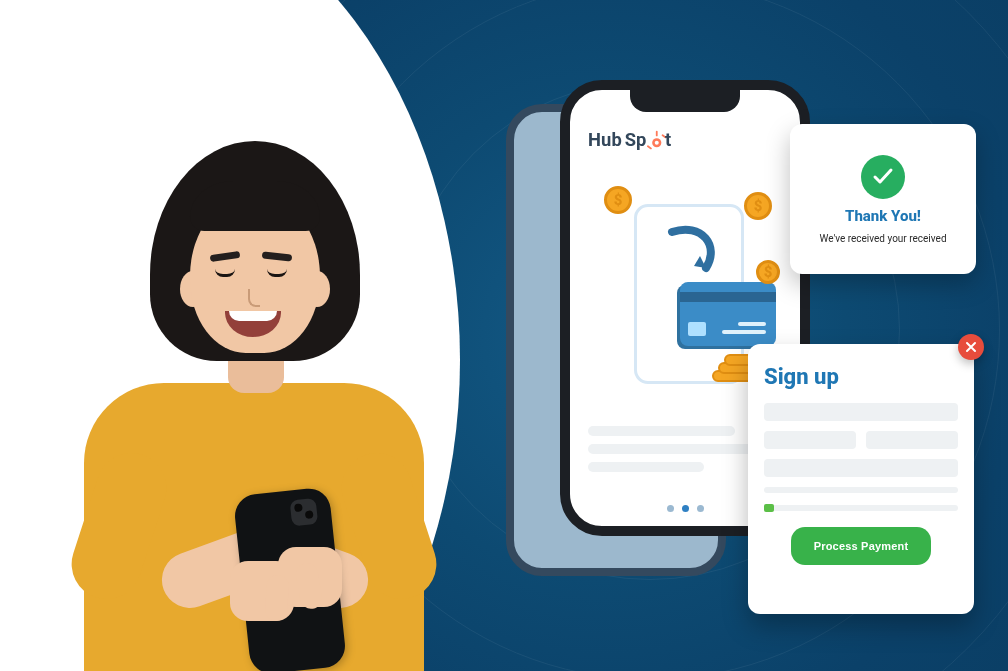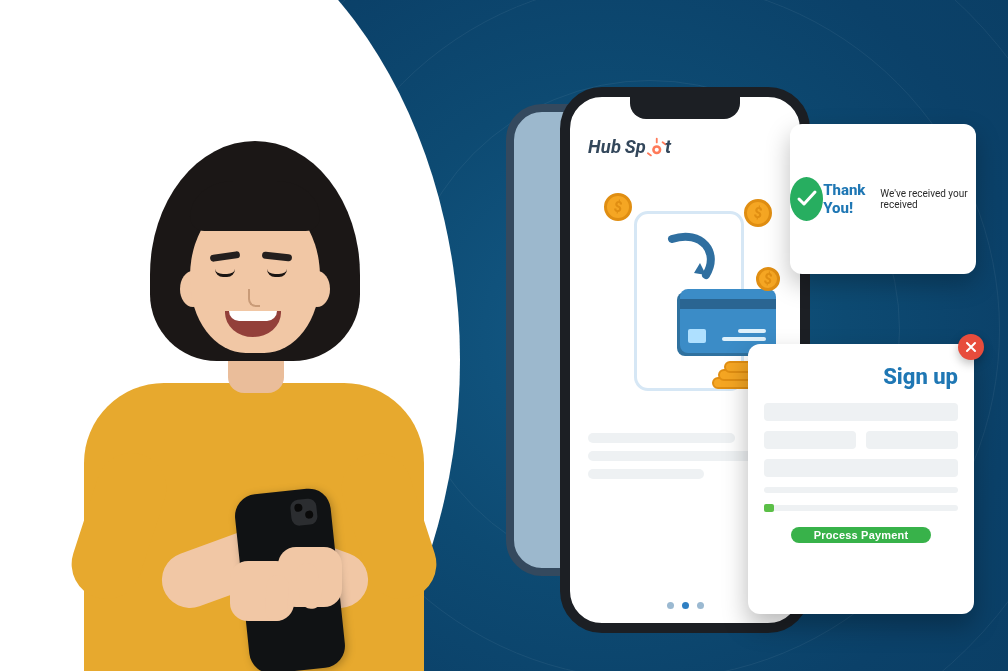--- a/index.html
+++ b/index.html
@@ -90,24 +90,23 @@
   .thumb-l { position:absolute; left:226px; top:464px; width:22px; height:46px; background:#f1c7a5; border-radius:12px; transform:rotate(4deg); }
   .thumb-r { position:absolute; left:258px; top:452px; width:22px; height:46px; background:#f1c7a5; border-radius:12px; transform:rotate(-10deg); }
 
   
   .mock-wrap { position:absolute; left:500px; top:80px; width:480px; height:560px; }
   .phone-back {
     position:absolute; left:6px; top:24px; width:220px; height:472px;
     background:#9cb8cd; border:8px solid #34495e; border-radius:36px;
   }
   .phone-front {
-    position:absolute; left:60px; top:7px; width:250px; height:546px;
+    position:absolute; left:60px; top:0; width:250px; height:456px;
     background:#ffffff; border:10px solid #1c1f24; border-radius:42px;
     overflow:hidden;
-    font-style:italic;
   }
   .pf-inner { position:absolute; inset:0; padding:26px 18px 14px; }
   .notch { position:absolute; left:50%; top:0; transform:translateX(-50%); width:110px; height:22px; background:#1c1f24; border-radius:0 0 16px 16px; }
   .logo { margin:10px auto 22px; width:110px; height:28px; }
   .logo-hub { font-weight:700; font-size:20px; letter-spacing:.2px; fill:#33475b; }
   .logo-o   { fill:#ff7a59; }
 
   .hero-ill { position:relative; margin:6px auto 0; width:200px; height:220px; }
   .coin { position:absolute; width:28px; height:28px; border-radius:50%; background:#f5a623; border:3px solid #e08e12; }
   .coin .s { position:absolute; left:50%; top:50%; transform:translate(-50%,-52%); color:#e08e12; font-weight:800; font-size:15px; }
@@ -143,49 +142,49 @@
   .pl.c{ width:60%; }
 
   .dots { position:absolute; left:0; right:0; bottom:14px; display:flex; gap:8px; justify-content:center; }
   .dot { width:7px; height:7px; border-radius:50%; background:#9bb9d1; }
   .dot.active { background:#2f80c3; }
 
   
   .ty-card {
     position:absolute; left:290px; top:44px; width:186px; height:150px;
     background:#fff; border-radius:12px; box-shadow:0 10px 24px rgba(0,0,0,.25);
-    display:flex; flex-direction:row; align-items:center; justify-content:center; gap:0;
+    display:flex; flex-direction:column; align-items:center; justify-content:center; gap:8px;
   }
   .ty-check { width:44px; height:44px; border-radius:50%; background:#27ae60; display:flex; align-items:center; justify-content:center; }
   .ty-check svg { width:24px; height:24px; }
   .ty-title { color:#1f77b4; font-weight:800; font-size:15px; }
   .ty-sub   { color:#2b2b2b; font-size:10px; }
 
   
   .su-card {
     position:absolute; left:248px; top:264px; width:226px; height:270px;
     background:#fff; border-radius:12px; box-shadow:0 12px 26px rgba(0,0,0,.28);
     padding:20px 16px 14px;
   }
   .su-close {
     position:absolute; right:-10px; top:-10px; width:26px; height:26px; border-radius:50%;
     background:#e74c3c; display:flex; align-items:center; justify-content:center;
     box-shadow:0 4px 10px rgba(0,0,0,.25);
   }
   .su-close svg { width:12px; height:12px; }
-  .su-title { text-align:right; color:#1f77b4; font-weight:800; font-size:22px; margin-bottom:14px; }
+  .su-title { text-align:left; color:#1f77b4; font-weight:800; font-size:22px; margin-bottom:14px; }
   .su-row { display:flex; gap:10px; margin-top:10px; }
   .su-field { height:18px; background:#eef1f3; border-radius:4px; }
   .su-field.full { flex:1 1 100%; }
   .su-field.half { flex:1 1 50%; }
   .su-thin { height:6px; background:#eef1f3; border-radius:3px; margin-top:10px; }
   .su-progress { position:relative; margin-top:12px; height:6px; background:#eef1f3; border-radius:3px; }
   .su-progress .fill { position:absolute; left:0; top:-1px; width:10px; height:8px; background:#5bbf47; border-radius:2px; }
   .su-btn {
-    display:block; margin:16px auto 0; width:140px; height:16px; border:none; border-radius:14px;
+    display:block; margin:16px auto 0; width:140px; height:38px; border:none; border-radius:14px;
     background:#38b24a; color:#fff; font-size:11px; font-weight:700; letter-spacing:.2px;
   }
 </style>
 </head>
 <body>
 
 <div class="stage">
   <div class="ring r1"></div>
   <div class="ring r2"></div>
   <div class="ring r3"></div>

